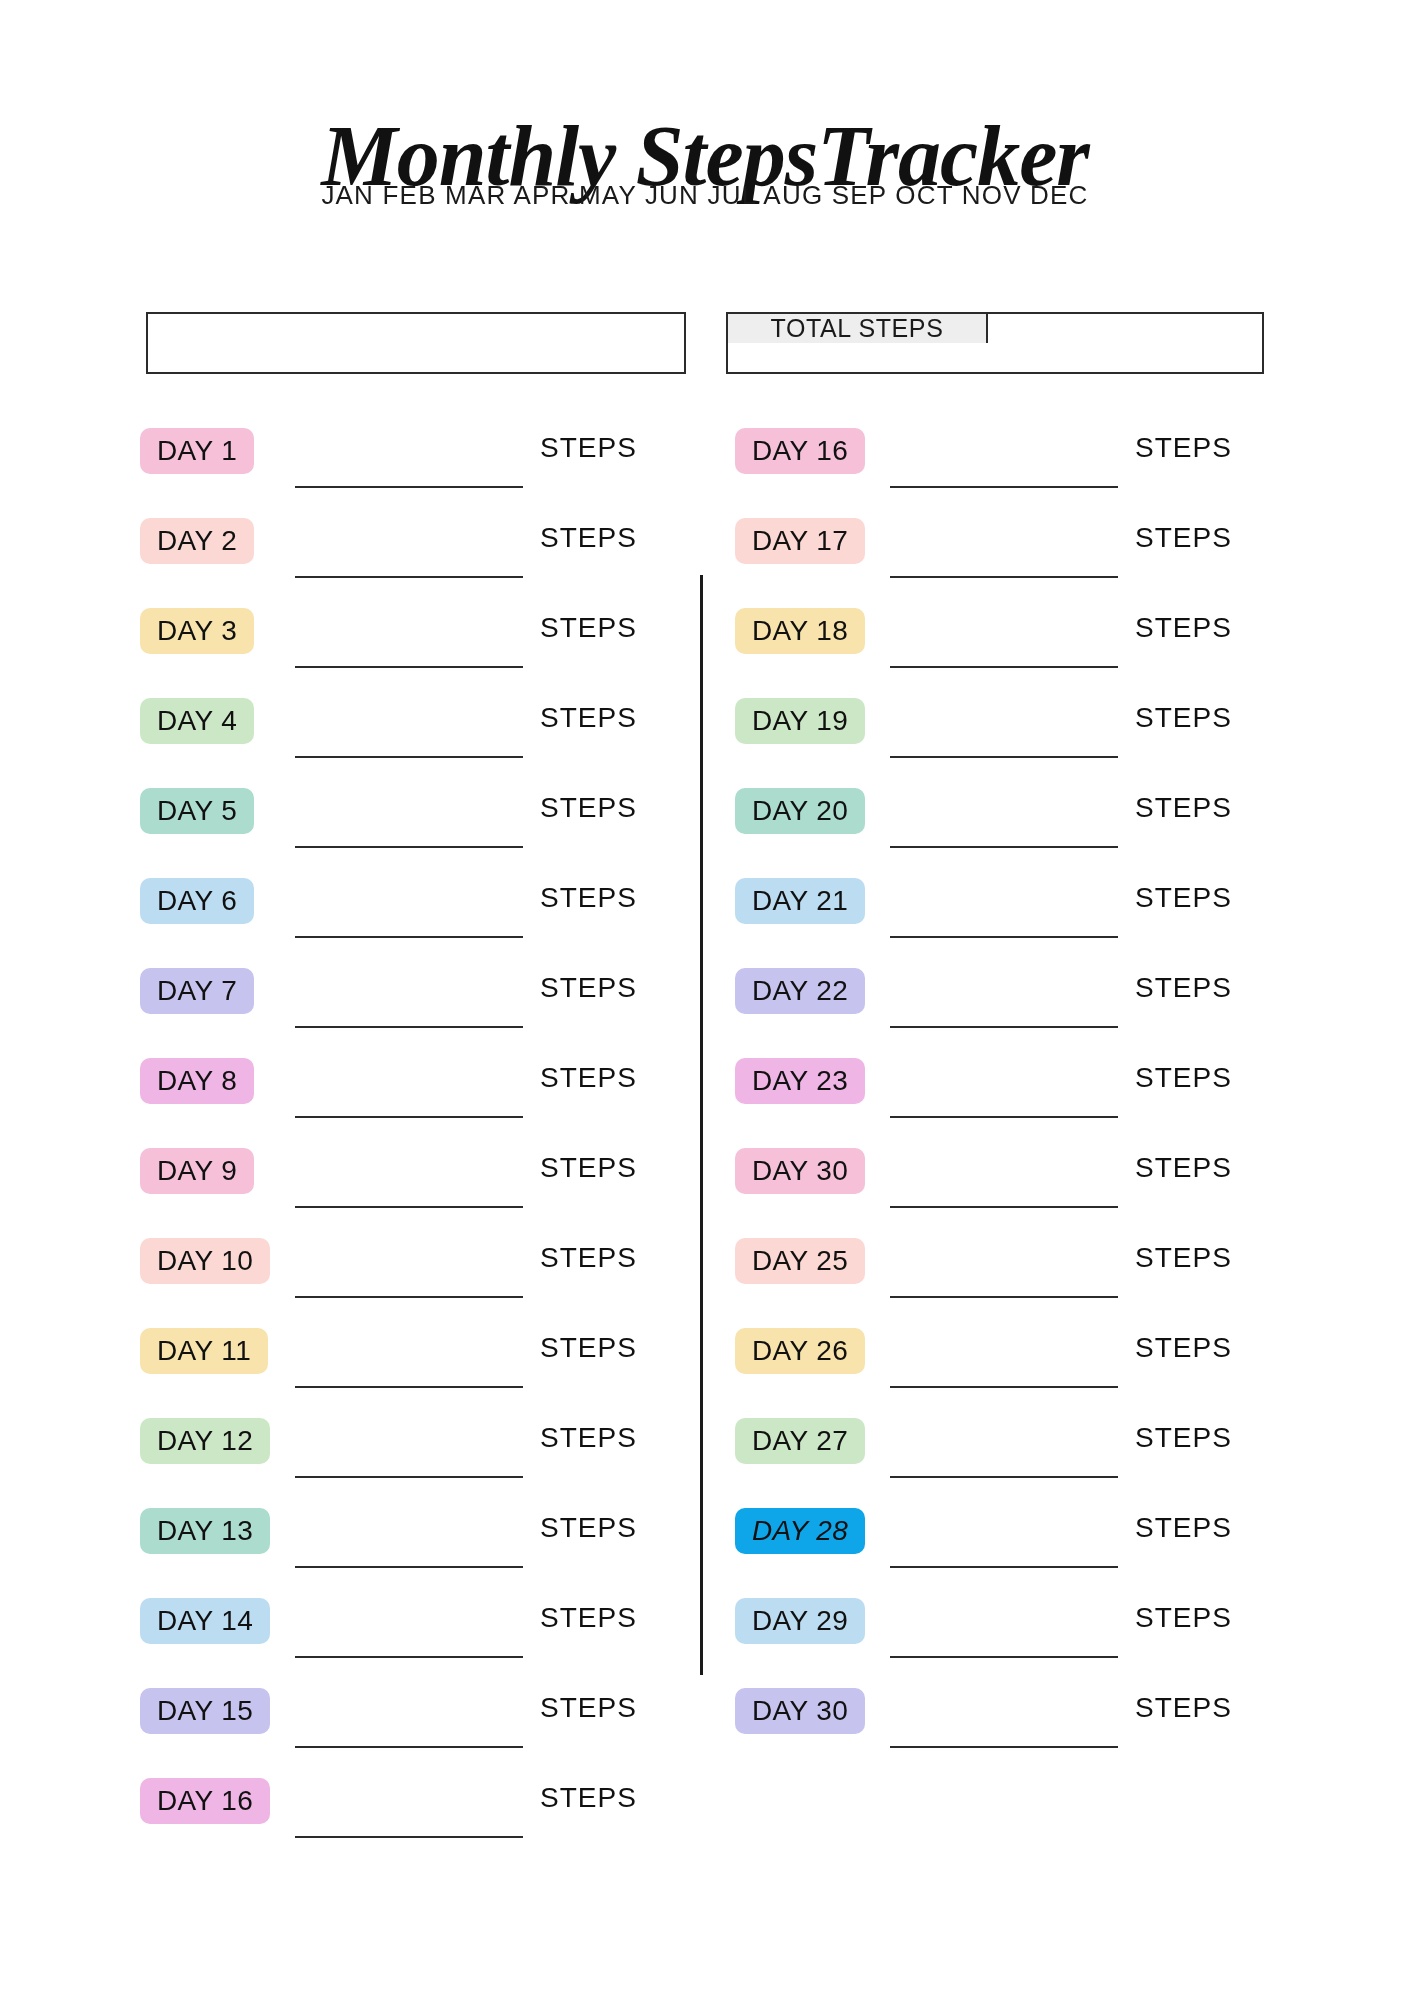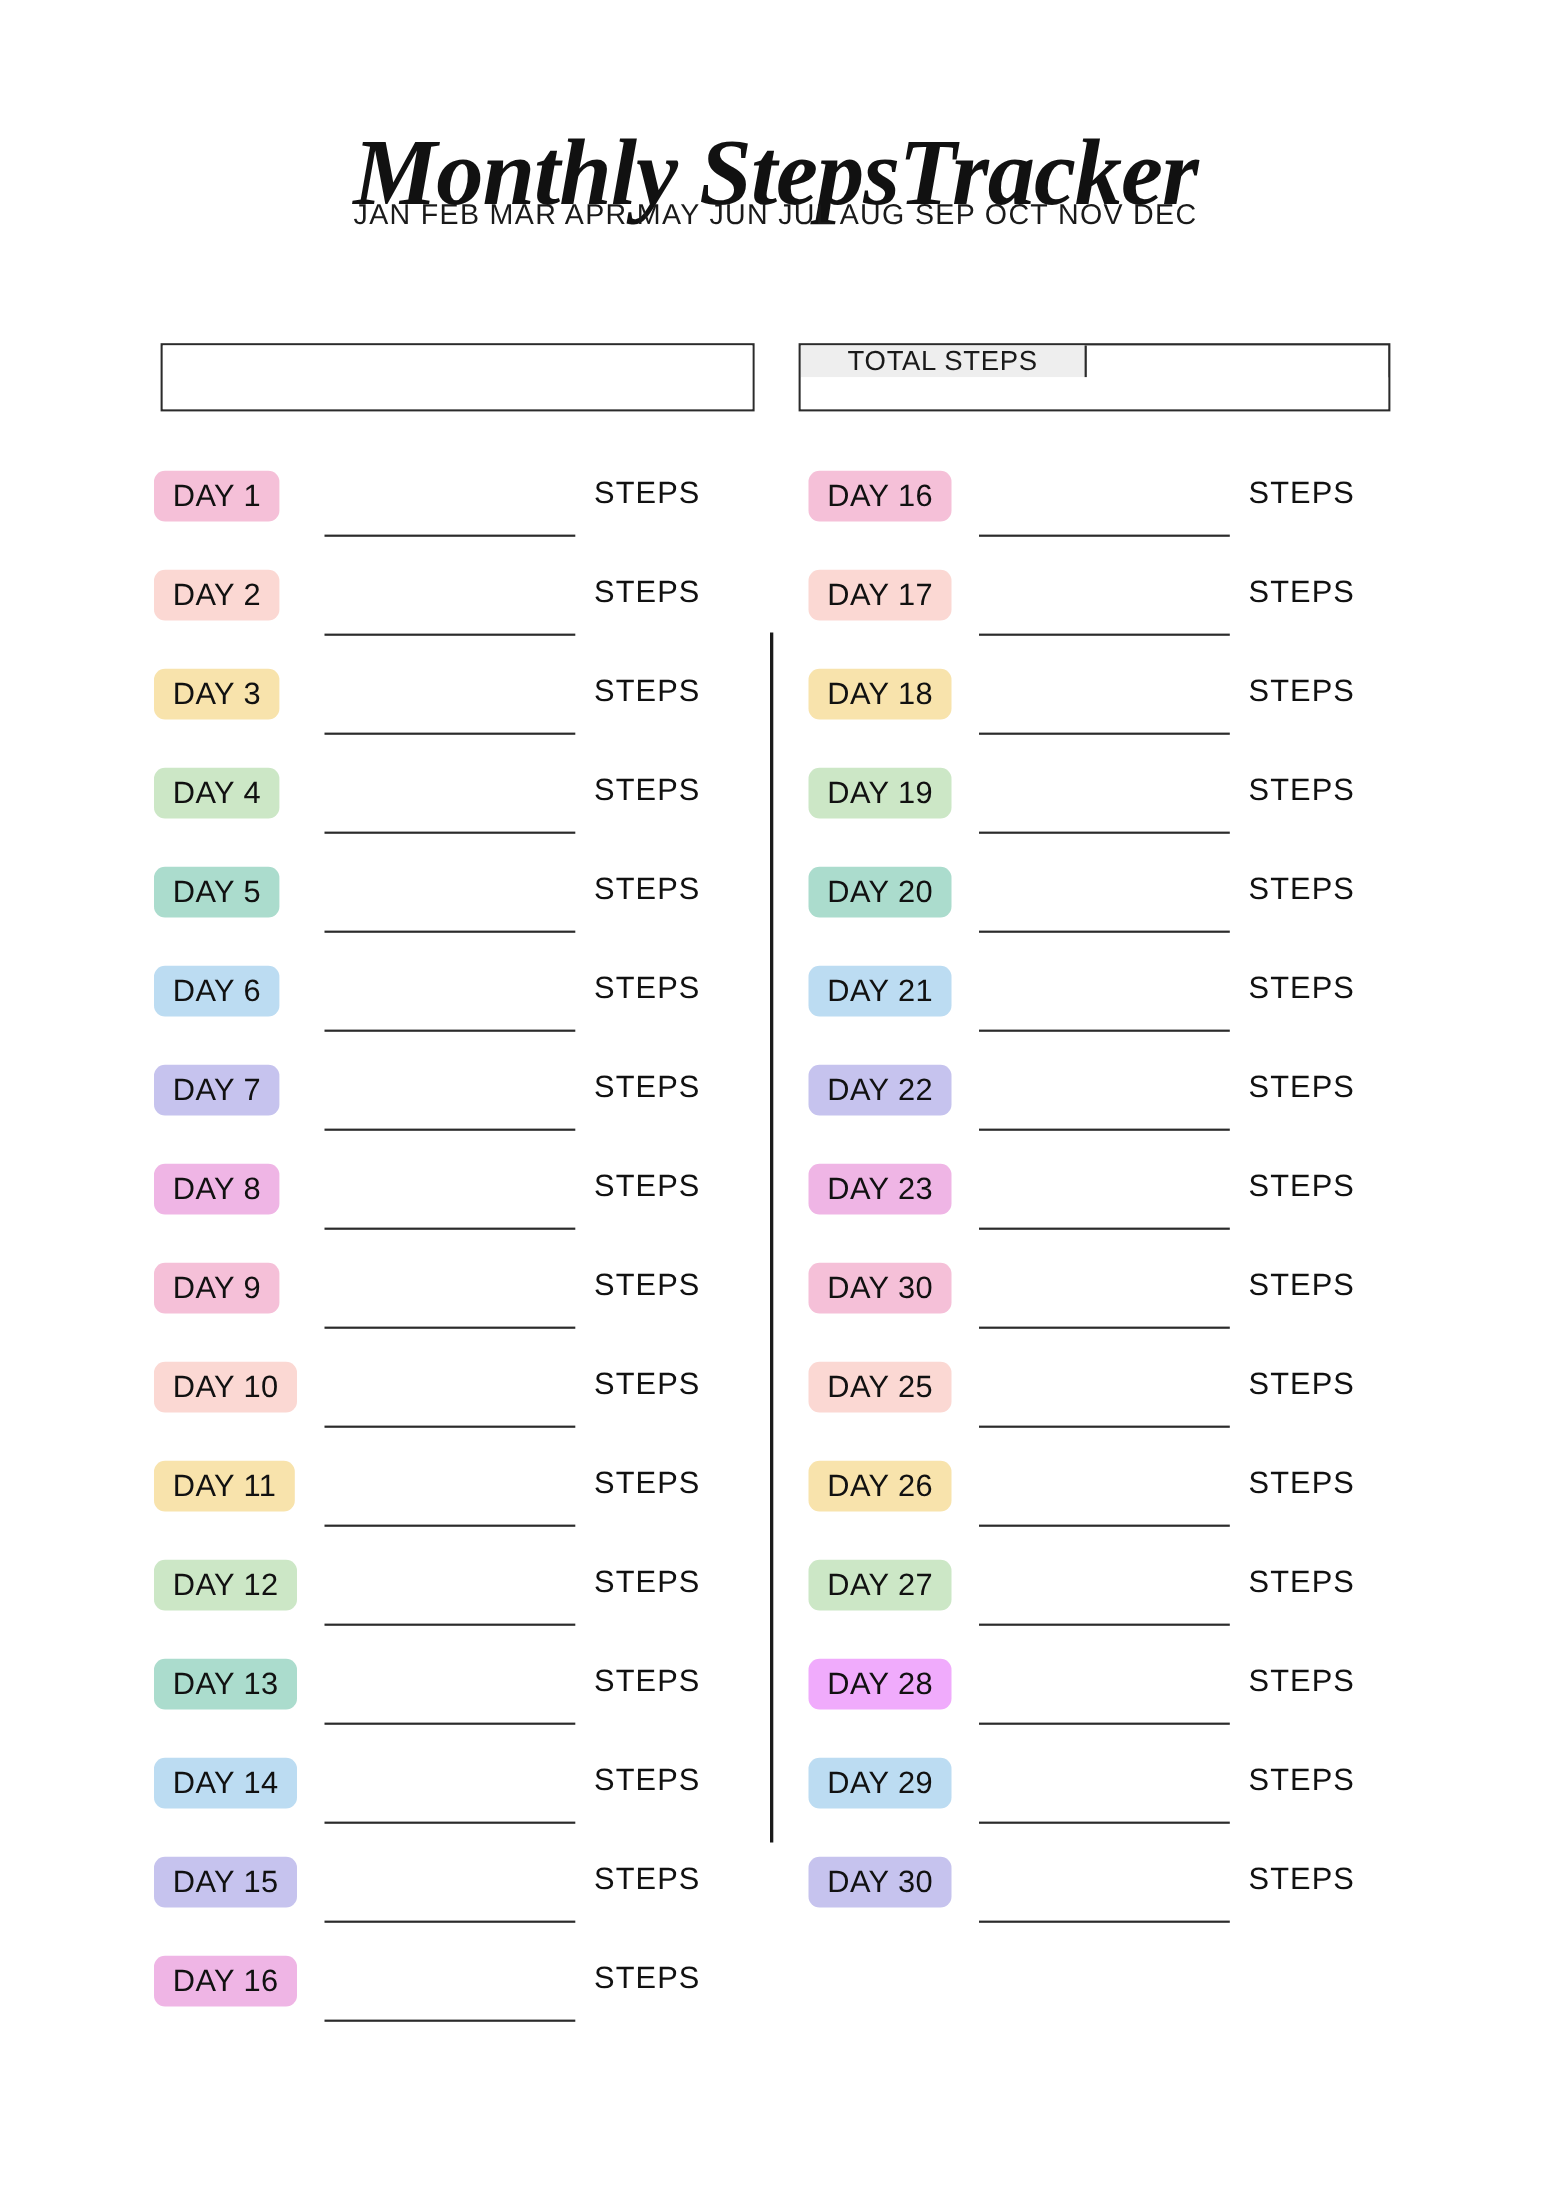--- a/index.html
+++ b/index.html
@@ -299,21 +299,21 @@
           <div class="badge" style="background: rgb(248, 227, 172);">DAY 26</div>
           <div class="write-line"></div>
           <div class="steps-label">STEPS</div>
         </div>
         <div class="day-row">
           <div class="badge" style="background: rgb(204, 231, 198);">DAY 27</div>
           <div class="write-line"></div>
           <div class="steps-label">STEPS</div>
         </div>
         <div class="day-row">
-          <div class="badge" style="background: #f0abfc;">DAY 28</div>
+          <div class="badge" style="background: #0ea5e9; font-style: italic;">DAY 28</div>
           <div class="write-line"></div>
           <div class="steps-label">STEPS</div>
         </div>
         <div class="day-row">
           <div class="badge" style="background: rgb(188, 220, 242);">DAY 29</div>
           <div class="write-line"></div>
           <div class="steps-label">STEPS</div>
         </div>
         <div class="day-row">
           <div class="badge" style="background: rgb(198, 195, 238);">DAY 30</div>

